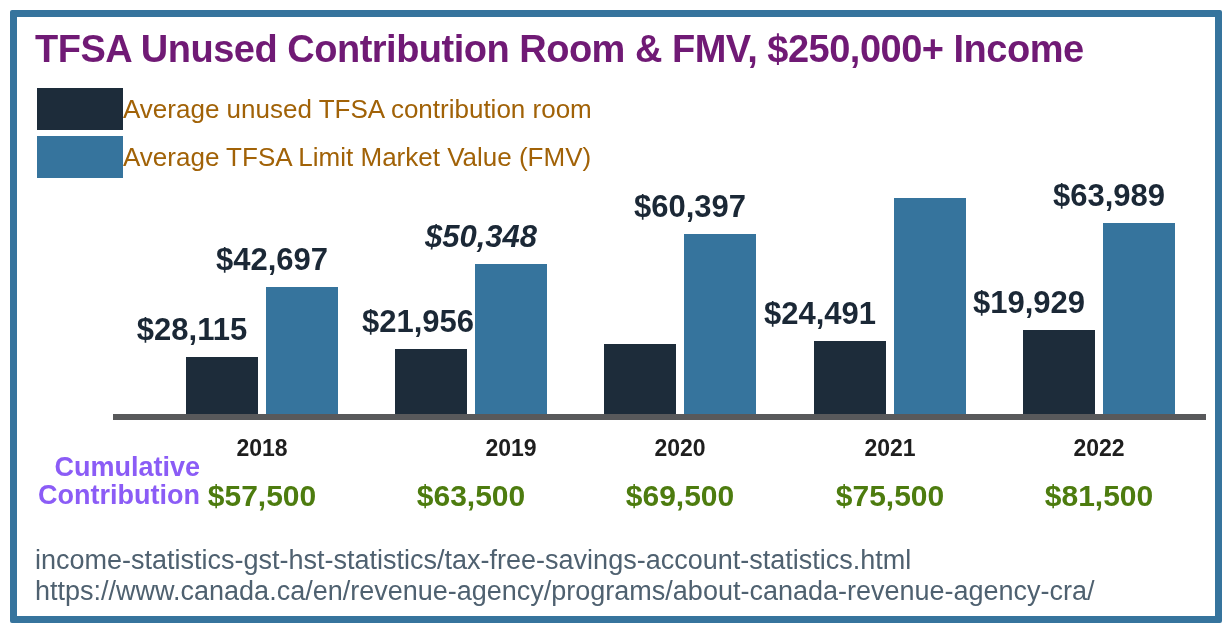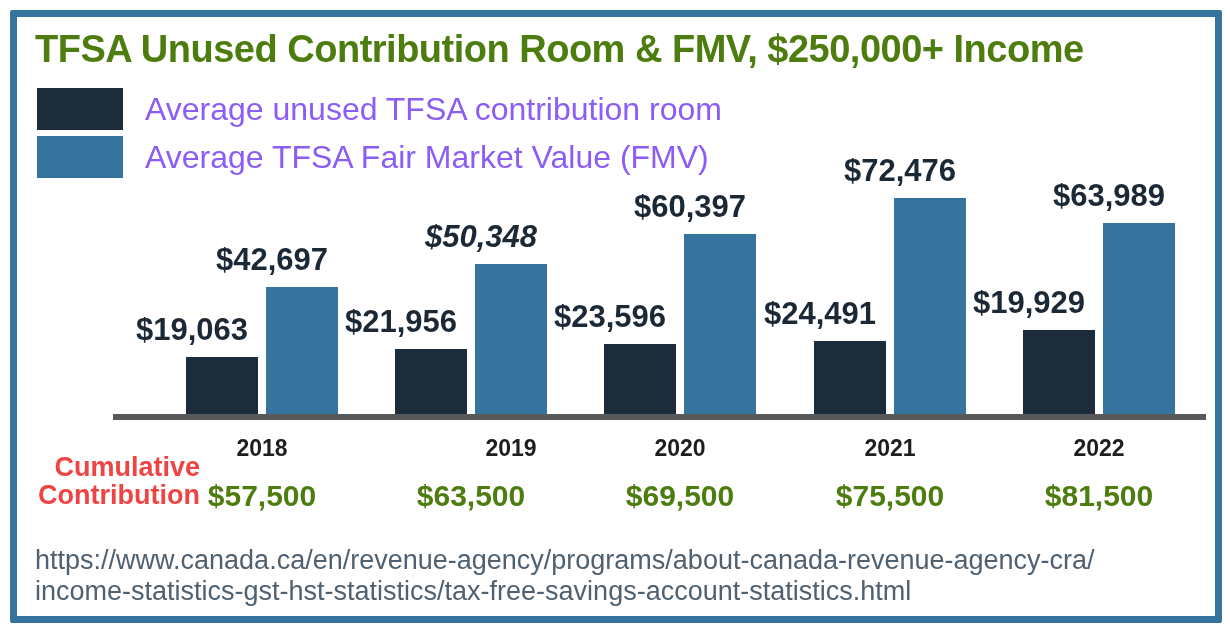--- a/index.html
+++ b/index.html
@@ -6,44 +6,44 @@
   #stage{
     position:relative;width:1230px;height:629px;background:#ffffff;overflow:hidden;
     font-family:"Liberation Sans", sans-serif;
   }
   .frame{
     position:absolute;left:10px;top:10px;width:1212px;height:613px;
     box-sizing:border-box;border:7px solid #36749d;border-radius:2px;
   }
   .chart-title{
     position:absolute;left:35px;top:28px;width:1160px;
-    font-size:38px;font-weight:700;color:#4d7c0f;letter-spacing:-0.5px;white-space:nowrap;
+    font-size:38px;font-weight:700;color:#701a75;letter-spacing:-0.5px;white-space:nowrap;
   }
   .legend-row{position:absolute;left:37px;display:flex;align-items:center;height:44px;}
   .legend-row.r1{top:87px;}
   .legend-row.r2{top:135px;}
   .swatch{width:86px;height:42px;display:inline-block;flex:0 0 86px;}
-  .legend-label{margin-left:22px;font-size:32px;color:#8b5cf6;white-space:nowrap;}
+  .legend-label{font-size:26px;color:#a16207;white-space:nowrap;}
   .axis-baseline{position:absolute;left:113px;top:414px;width:1093px;height:6px;background:#58595b;}
   .bar{position:absolute;}
   .value-label{
     position:absolute;transform:translateX(-50%);white-space:nowrap;
     font-size:31px;font-weight:600;color:#1b2836;line-height:38px;
   }
   .year-label{
     position:absolute;transform:translateX(-50%);top:429px;white-space:nowrap;
     font-size:23px;font-weight:700;color:#1e1e1e;line-height:38px;
   }
   .cumulative-value{
     position:absolute;transform:translateX(-50%);top:479px;white-space:nowrap;
     font-size:30px;font-weight:700;color:#4d7c0f;line-height:34px;
   }
   .cumulative-label{
     position:absolute;left:28px;top:453px;width:172px;text-align:right;
-    font-size:27px;line-height:28px;font-weight:700;color:#ef4444;
+    font-size:27px;line-height:28px;font-weight:700;color:#8b5cf6;
   }
   .source-url{
     position:absolute;left:35px;top:545px;width:1150px;
     font-size:27px;line-height:31px;color:#4f6170;
   }
   .source-url div{white-space:nowrap;}
 </style>
 </head>
 <body>
 
@@ -53,62 +53,60 @@
 
   <div class="chart-title">TFSA Unused Contribution Room &amp; FMV, $250,000+ Income</div>
 
   <div class="legend">
     <div class="legend-row r1">
       <span class="swatch" style="background: rgb(29, 44, 58);"></span>
       <span class="legend-label">Average unused TFSA contribution room</span>
     </div>
     <div class="legend-row r2">
       <span class="swatch" style="background: rgb(54, 116, 157);"></span>
-      <span class="legend-label">Average TFSA Fair Market Value (FMV)</span>
+      <span class="legend-label">Average TFSA Limit Market Value (FMV)</span>
     </div>
   </div>
 
   <div style="position:absolute;left:0;top:0;width:1230px;height:629px;">
       <div class="bar" style="left: 186px; top: 357px; width: 72px; height: 57px; background: rgb(29, 44, 58);"></div>
-      <div class="value-label" style="left: 192px; top: 311px;">$19,063</div>
+      <div class="value-label" style="left: 192px; top: 311px;">$28,115</div>
       <div class="bar" style="left: 266px; top: 287px; width: 72px; height: 127px; background: rgb(54, 116, 157);"></div>
       <div class="value-label" style="left: 272px; top: 241px;">$42,697</div>
       <div class="year-label" style="left: 262px;">2018</div>
       <div class="cumulative-value" style="left: 262px;">$57,500</div>
       <div class="bar" style="left: 395px; top: 349px; width: 72px; height: 65px; background: rgb(29, 44, 58);"></div>
-      <div class="value-label" style="left: 401px; top: 303px;">$21,956</div>
+      <div class="value-label" style="left: 418px; top: 303px;">$21,956</div>
       <div class="bar" style="left: 475px; top: 264px; width: 72px; height: 150px; background: rgb(54, 116, 157);"></div>
       <div class="value-label" style="left: 481px; top: 218px; font-style: italic;">$50,348</div>
       <div class="year-label" style="left: 471px; margin-left: 40px;">2019</div>
       <div class="cumulative-value" style="left: 471px;">$63,500</div>
       <div class="bar" style="left: 604px; top: 344px; width: 72px; height: 70px; background: rgb(29, 44, 58);"></div>
-      <div class="value-label" style="left: 610px; top: 298px;">$23,596</div>
       <div class="bar" style="left: 684px; top: 234px; width: 72px; height: 180px; background: rgb(54, 116, 157);"></div>
       <div class="value-label" style="left: 690px; top: 188px;">$60,397</div>
       <div class="year-label" style="left: 680px;">2020</div>
       <div class="cumulative-value" style="left: 680px;">$69,500</div>
       <div class="bar" style="left: 814px; top: 341px; width: 72px; height: 73px; background: rgb(29, 44, 58);"></div>
       <div class="value-label" style="left: 820px; top: 295px;">$24,491</div>
       <div class="bar" style="left: 894px; top: 198px; width: 72px; height: 216px; background: rgb(54, 116, 157);"></div>
-      <div class="value-label" style="left: 900px; top: 152px;">$72,476</div>
       <div class="year-label" style="left: 890px;">2021</div>
       <div class="cumulative-value" style="left: 890px;">$75,500</div>
       <div class="bar" style="left: 1023px; top: 330px; width: 72px; height: 84px; background: rgb(29, 44, 58);"></div>
       <div class="value-label" style="left: 1029px; top: 284px;">$19,929</div>
       <div class="bar" style="left: 1103px; top: 223px; width: 72px; height: 191px; background: rgb(54, 116, 157);"></div>
       <div class="value-label" style="left: 1109px; top: 177px;">$63,989</div>
       <div class="year-label" style="left: 1099px;">2022</div>
       <div class="cumulative-value" style="left: 1099px;">$81,500</div>
     </div>
 
   <div class="axis-baseline"></div>
 
   <div class="cumulative-label">
     <div>Cumulative</div>
     <div>Contribution</div>
   </div>
 
   <div class="source-url">
+    <div>income-statistics-gst-hst-statistics/tax-free-savings-account-statistics.html</div>
     <div>https://www.canada.ca/en/revenue-agency/programs/about-canada-revenue-agency-cra/</div>
-    <div>income-statistics-gst-hst-statistics/tax-free-savings-account-statistics.html</div>
   </div>
 
 </div>
 
 </body></html>

